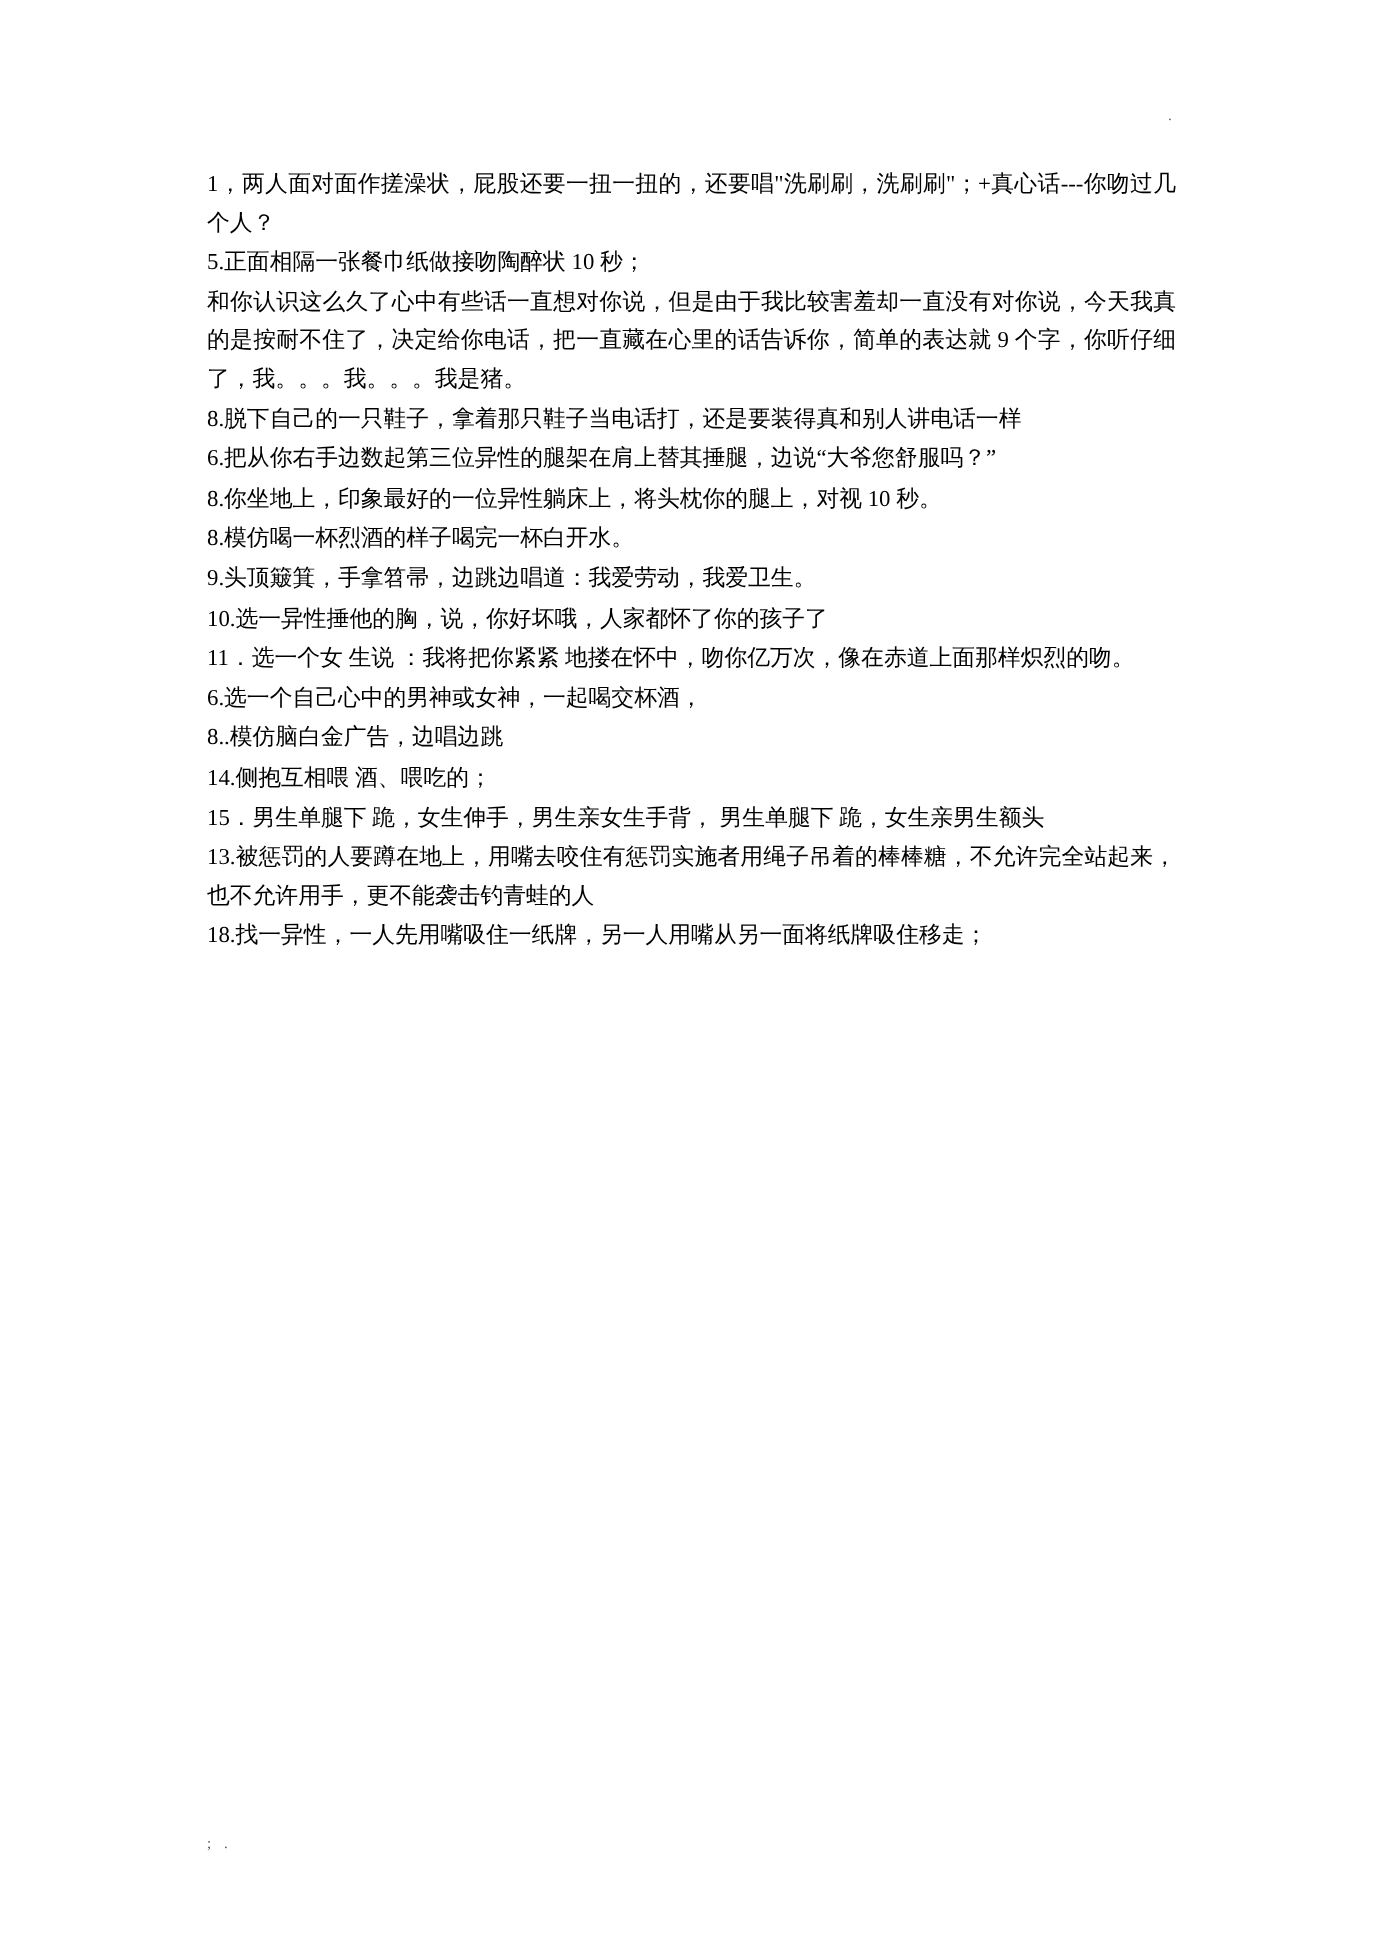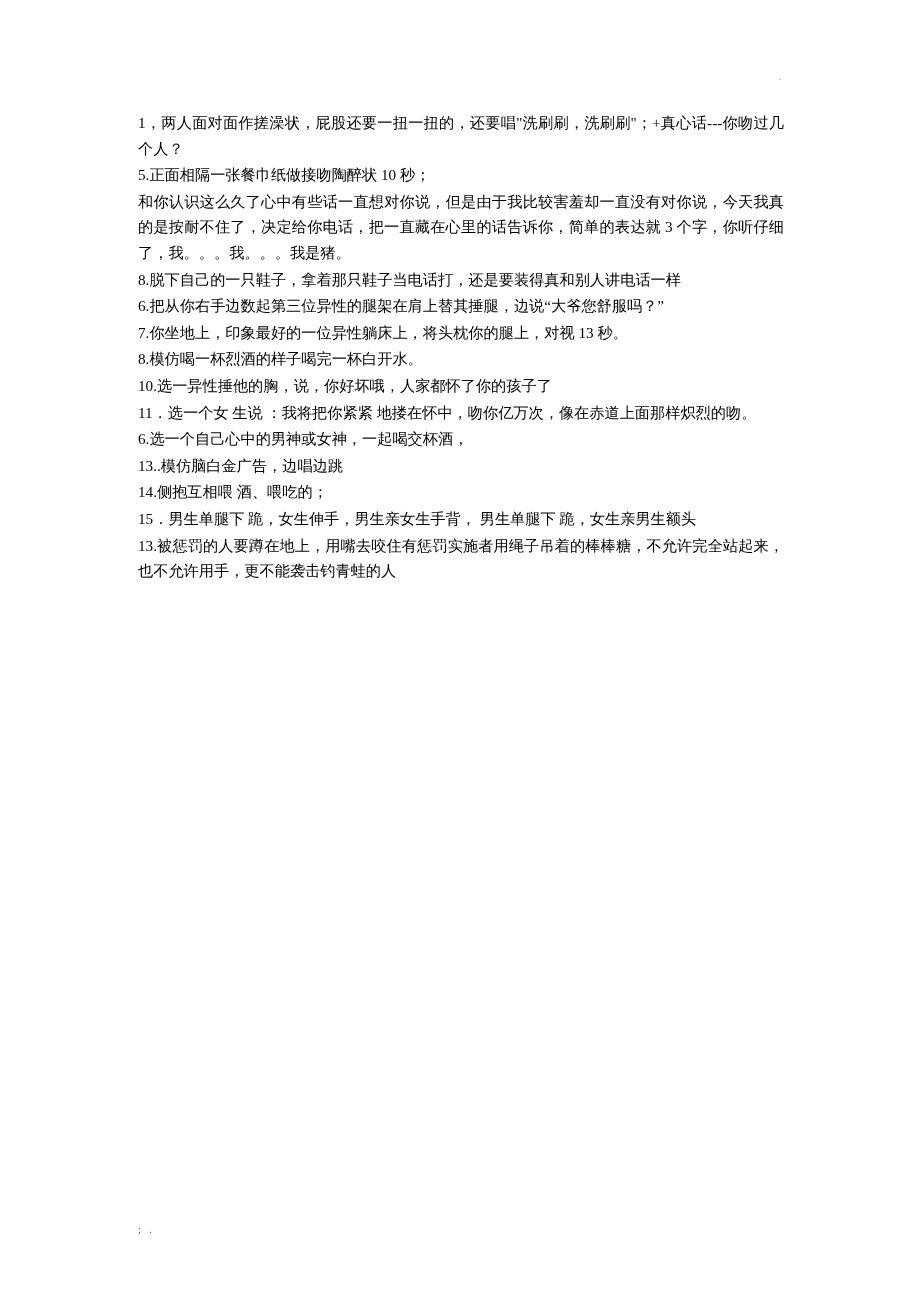--- a/index.html
+++ b/index.html
@@ -53,29 +53,31 @@
 </head>
 <body>
 
 <div class="page">
 
   <div class="header-mark">.</div>
 
   <div class="body-block">
     <p class="para">1，两人面对面作搓澡状，屁股还要一扭一扭的，还要唱"洗刷刷，洗刷刷"；+真心话---你吻过几个人？</p>
     <p class="para">5.正面相隔一张餐巾纸做接吻陶醉状 10 秒；</p>
-    <p class="para">和你认识这么久了心中有些话一直想对你说，但是由于我比较害羞却一直没有对你说，今天我真的是按耐不住了，决定给你电话，把一直藏在心里的话告诉你，简单的表达就 3 个字，你听仔细了，我。。。我。。。我是猪。</p>
+    <p class="para">和你认识这么久了心中有些话一直想对你说，但是由于我比较害羞却一直没有对你说，今天我真的是按耐不住了，决定给你电话，把一直藏在心里的话告诉你，简单的表达就 9 个字，你听仔细了，我。。。我。。。我是猪。</p>
     <p class="para">8.脱下自己的一只鞋子，拿着那只鞋子当电话打，还是要装得真和别人讲电话一样</p>
     <p class="para">6.把从你右手边数起第三位异性的腿架在肩上替其捶腿，边说“大爷您舒服吗？”</p>
-    <p class="para">7.你坐地上，印象最好的一位异性躺床上，将头枕你的腿上，对视 13 秒。</p>
+    <p class="para">8.你坐地上，印象最好的一位异性躺床上，将头枕你的腿上，对视 10 秒。</p>
     <p class="para">8.模仿喝一杯烈酒的样子喝完一杯白开水。</p>
+    <p class="para">9.头顶簸箕，手拿笤帚，边跳边唱道：我爱劳动，我爱卫生。</p>
     <p class="para">10.选一异性捶他的胸，说，你好坏哦，人家都怀了你的孩子了</p>
     <p class="para">11．选一个女 生说 ：我将把你紧紧 地搂在怀中，吻你亿万次，像在赤道上面那样炽烈的吻。</p>
     <p class="para">6.选一个自己心中的男神或女神，一起喝交杯酒，</p>
-    <p class="para">13..模仿脑白金广告，边唱边跳</p>
+    <p class="para">8..模仿脑白金广告，边唱边跳</p>
     <p class="para">14.侧抱互相喂 酒、喂吃的；</p>
     <p class="para">15．男生单腿下 跪，女生伸手，男生亲女生手背， 男生单腿下 跪，女生亲男生额头</p>
     <p class="para">13.被惩罚的人要蹲在地上，用嘴去咬住有惩罚实施者用绳子吊着的棒棒糖，不允许完全站起来，也不允许用手，更不能袭击钓青蛙的人</p>
+    <p class="para">18.找一异性，一人先用嘴吸住一纸牌，另一人用嘴从另一面将纸牌吸住移走；</p>
   </div>
 
   <div class="footer-mark">; .</div>
 
 </div>
 
 </body></html>

